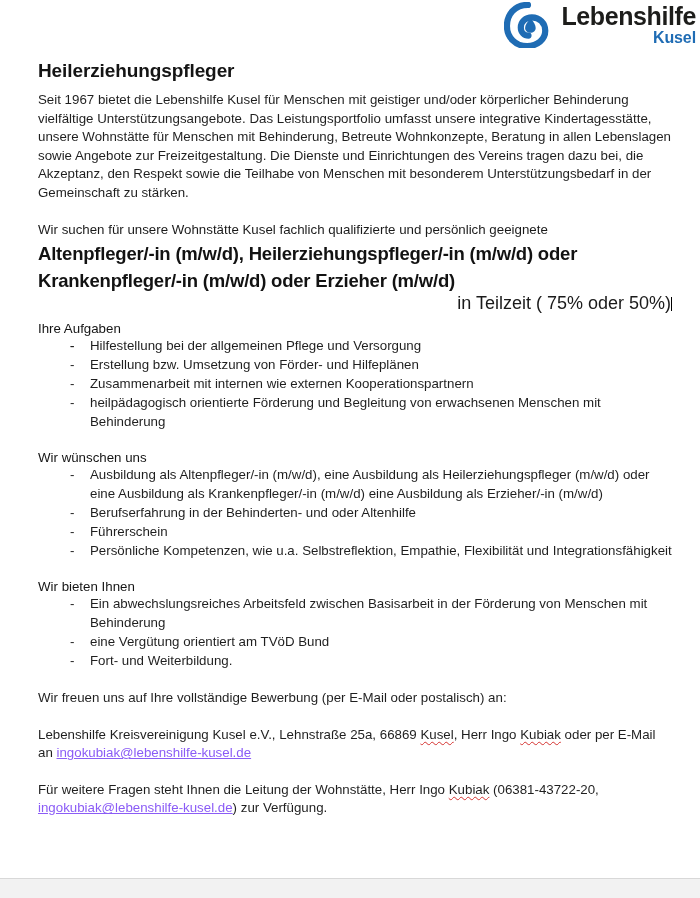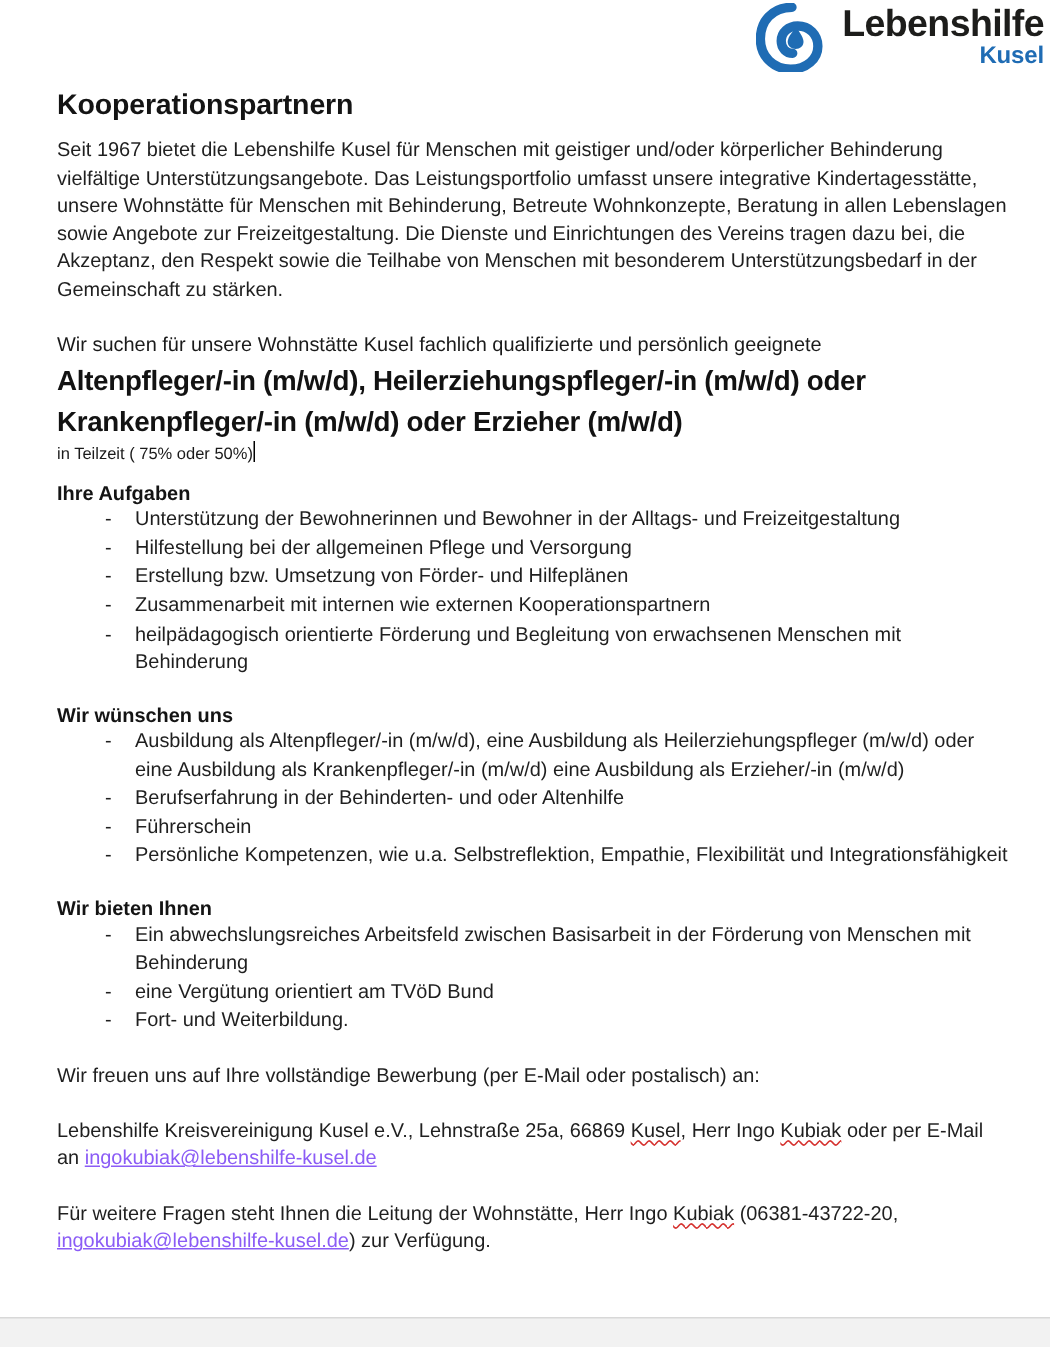--- a/index.html
+++ b/index.html
@@ -91,38 +91,38 @@
   .job-title {
     text-align: left;
     font-size: 18.5px;
     font-weight: bold;
     line-height: 25px;
     margin: 2px 0 0 0;
     letter-spacing: -0.2px;
     color: #121212;
   }
   .job-sub {
-    text-align: left;
-    font-size: 11px;
+    text-align: right;
+    font-size: 18px;
     line-height: 18px;
     margin: 1px 0 0 0;
     position: relative;
   }
   .caret {
     display: inline-block;
     width: 1px;
     height: 14px;
     background: #000;
     vertical-align: -2px;
     margin-left: 0px;
   }
 
   h2.sec {
     font-size: 13.3px;
-    font-weight: bold;
+    font-weight: normal;
     margin: 0 0 1px 0;
     color: #141414;
   }
 
   ul.dash {
     list-style: none;
     margin: 0;
     padding: 0;
   }
   ul.dash > li {
@@ -183,39 +183,39 @@
                C 66 49, 62 42, 56 34 Z" fill="#1f6cb4"></path>
     </svg>
     <div class="logo-words">
       <span class="logo-main">Lebenshilfe</span>
       <span class="logo-sub">Kusel</span>
     </div>
   </div>
 
   <div class="doc">
 
-    <h1 class="title">Kooperationspartnern</h1>
+    <h1 class="title">Heilerziehungspfleger</h1>
 
     <p class="para">Seit 1967 bietet die Lebenshilfe Kusel für Menschen mit geistiger und/oder körperlicher Behinderung vielfältige Unterstützungsangebote. Das Leistungsportfolio umfasst unsere integrative Kindertagesstätte, unsere Wohnstätte für Menschen mit Behinderung, Betreute Wohnkonzepte, Beratung in allen Lebenslagen sowie Angebote zur Freizeitgestaltung. Die Dienste und Einrichtungen des Vereins tragen dazu bei, die Akzeptanz, den Respekt sowie die Teilhabe von Menschen mit besonderem Unterstützungsbedarf in der Gemeinschaft zu stärken.</p>
 
     <div class="spacer-sm"></div>
 
     <p class="lead-line">
       <span>Wir suchen für unsere </span><b>Wohnstätte Kusel</b><span> fachlich qualifizierte und persönlich geeignete</span>
     </p>
 
     <p class="job-title">Altenpfleger/-in (m/w/d), Heilerziehungspfleger/-in (m/w/d) oder</p>
     <p class="job-title">Krankenpfleger/-in (m/w/d) oder Erzieher (m/w/d)</p>
     <p class="job-sub"><span>in Teilzeit ( 75% oder 50%)</span><span class="caret"></span></p>
 
     <div class="spacer-xs"></div>
 
     <h2 class="sec">Ihre Aufgaben</h2>
     <ul class="dash">
-      <li><span class="dash-mark">-</span><span>Unterstützung der Bewohnerinnen und Bewohner in der Alltags- und Freizeitgestaltung</span></li>
+      <li><span class="dash-mark">-</span></li>
       <li><span class="dash-mark">-</span><span>Hilfestellung bei der allgemeinen Pflege und Versorgung</span></li>
       <li><span class="dash-mark">-</span><span>Erstellung bzw. Umsetzung von Förder- und Hilfeplänen</span></li>
       <li><span class="dash-mark">-</span><span>Zusammenarbeit mit internen wie externen Kooperationspartnern</span></li>
       <li><span class="dash-mark">-</span><span>heilpädagogisch orientierte Förderung und Begleitung von erwachsenen Menschen mit Behinderung</span></li>
     </ul>
 
     <div class="spacer-sm"></div>
 
     <h2 class="sec">Wir wünschen uns</h2>
     <ul class="dash">

